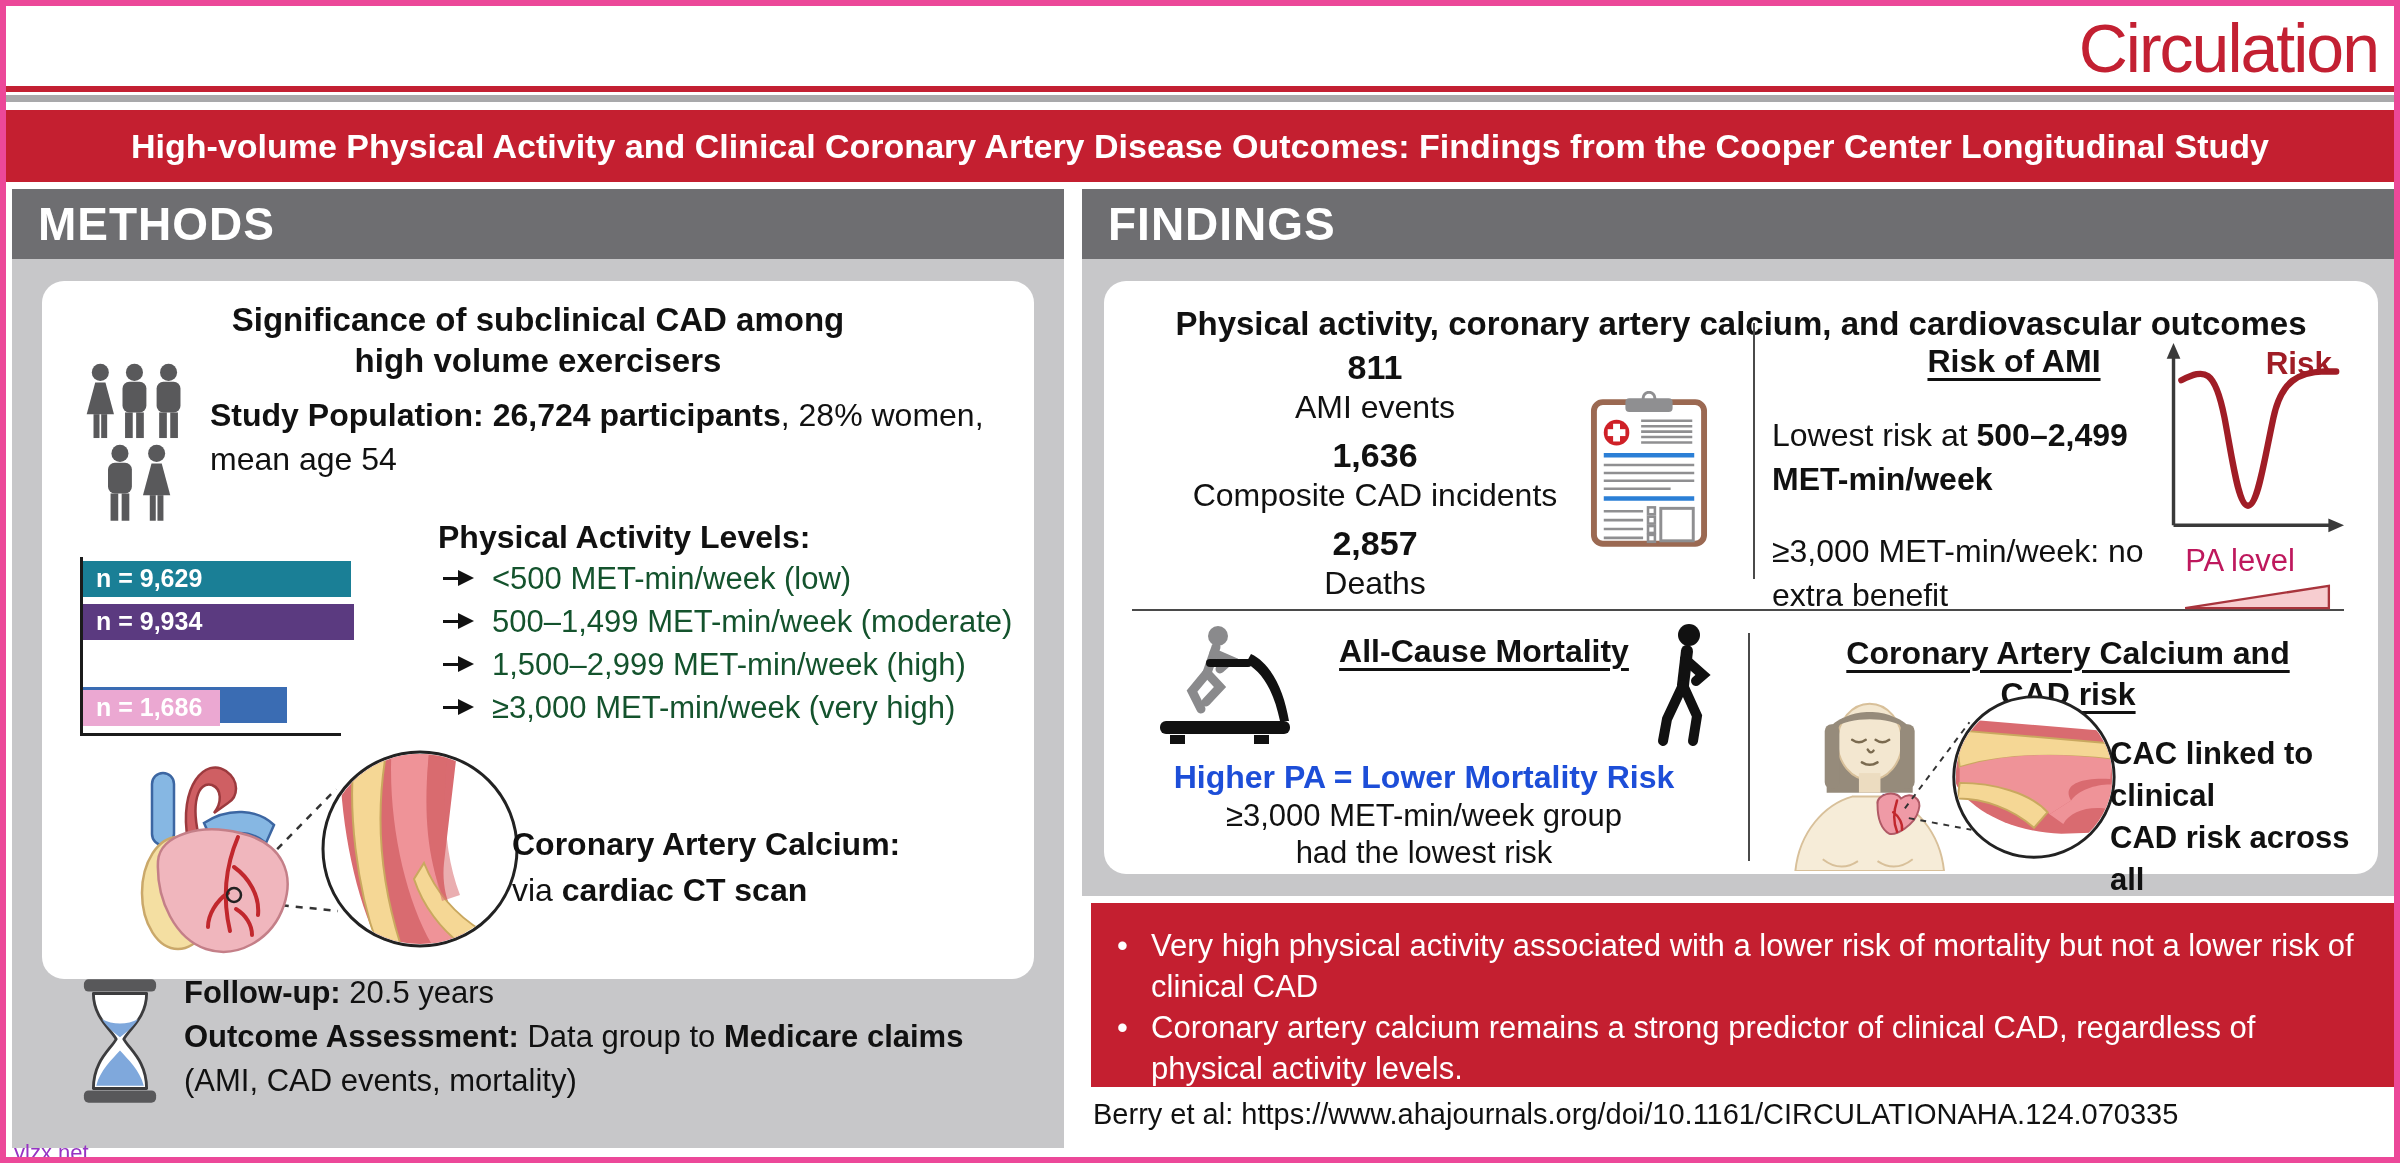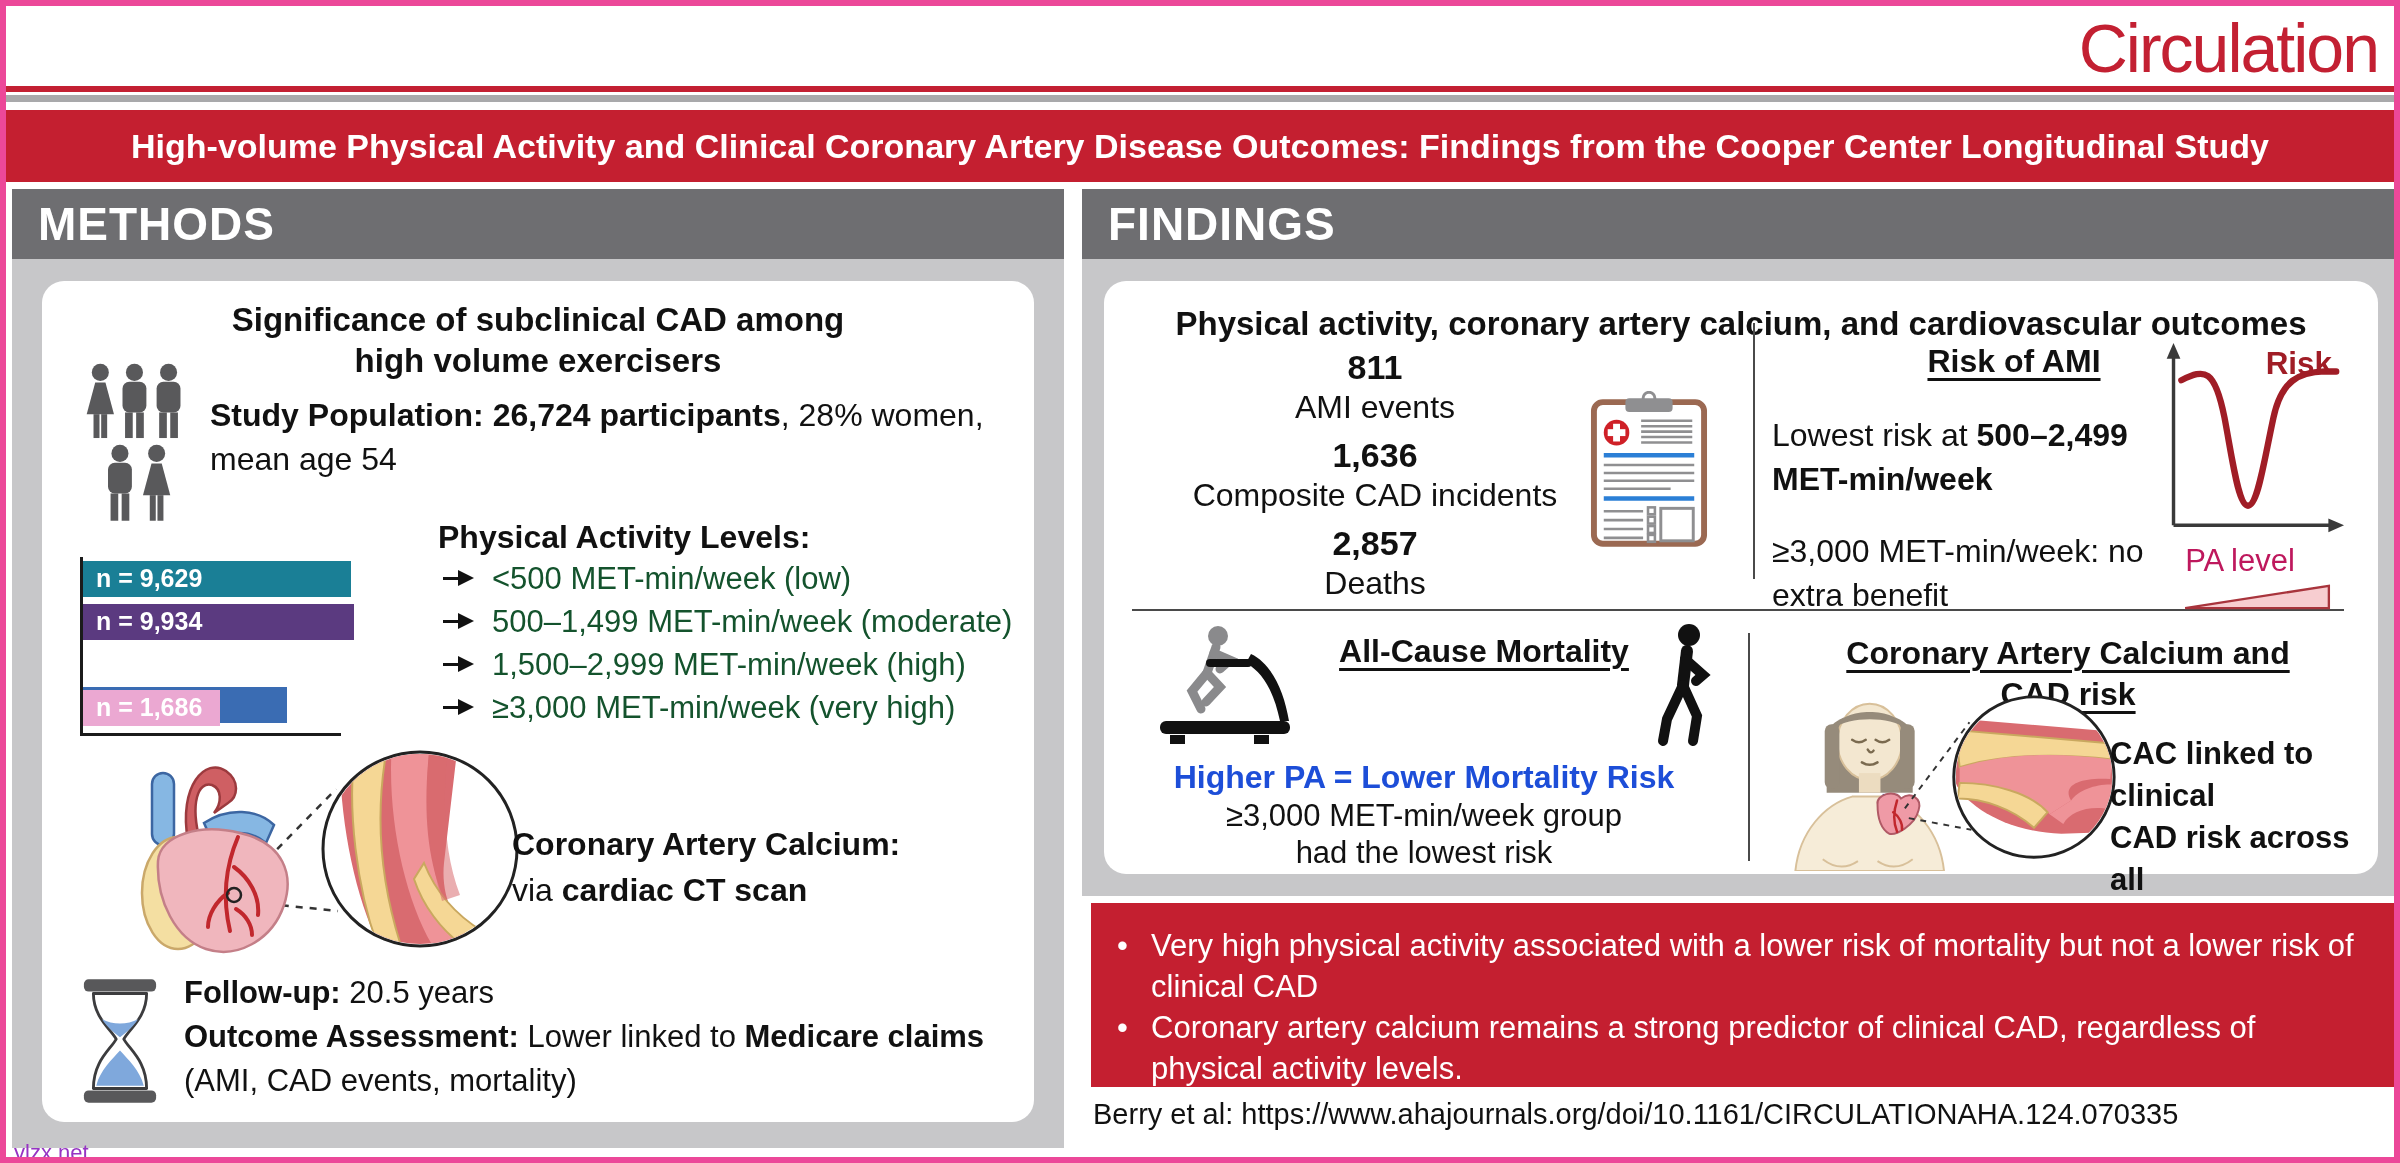--- a/index.html
+++ b/index.html
@@ -16,21 +16,21 @@
                   display:flex; align-items:center; justify-content:center; }
   .title-banner span { color:#fff; font-size:34px; font-weight:bold; }
 
   
   .panel { position:absolute; background:#c7c7c9; }
   .panel.methods  { left:6px;    top:183px; width:1052px; height:959px; }
   .panel.findings { left:1076px; top:183px; width:1318px; height:707px; }
   .panel-header { height:70px; background:#6e6e71; color:#fff; font-size:46px; font-weight:bold;
                   display:flex; align-items:center; padding-left:26px; letter-spacing:1px; }
   .card { position:absolute; background:#fff; border-radius:22px; }
-  .methods  .card { left:30px; right:30px; top:92px; height:841px; }
+  .methods  .card { left:30px; right:30px; top:92px; height:698px; }
   .findings .card { left:22px; right:22px; top:92px; height:593px; }
 
   .h-center { position:absolute; left:0; right:0; text-align:center; font-weight:bold; font-size:33px; line-height:41px; color:#111; }
   .u { text-decoration:underline; text-underline-offset:6px; text-decoration-thickness:2.5px; }
   .b { font-weight:bold; }
   .txt { color:#111; font-size:32px; line-height:44px; }
 
   
   .people-svg { position:absolute; left:32px; top:82px; width:126px; height:162px; }
   .pop-text { position:absolute; left:168px; top:112px; width:810px; }
@@ -222,21 +222,21 @@
       <svg class="hourglass-svg" viewBox="0 0 80 130">
         <rect x="2" y="0" width="76" height="13" rx="5" fill="#58585a"></rect>
         <rect x="2" y="117" width="76" height="13" rx="5" fill="#58585a"></rect>
         <path d="M12,15 C12,40 30,52 36,63 C30,74 12,86 12,115 L68,115 C68,86 50,74 44,63 C50,52 68,40 68,15 Z" fill="#fff" stroke="#3c3c3e" stroke-width="3" stroke-linejoin="round"></path>
         <path d="M21,42 C28,52 36,58 40,61 C44,58 52,52 59,42 C48,48 32,48 21,42 Z" fill="#7fa8dc"></path>
         <path d="M15,112 C19,96 32,84 40,75 C48,84 61,96 65,112 Z" fill="#7fa8dc"></path>
       </svg>
 
       <div class="follow-text">
         <div><span class="b">Follow-up:</span><span> 20.5 years</span></div>
-        <div><span class="b">Outcome Assessment:</span><span> Lower linked to </span><span class="b">Medicare claims</span></div>
+        <div><span class="b">Outcome Assessment:</span><span> Data group to </span><span class="b">Medicare claims</span></div>
         <div>(AMI, CAD events, mortality)</div>
       </div>
     </div>
   </section>
 
   <section class="panel findings">
     <div class="panel-header">FINDINGS</div>
     <div class="card">
 
       <div class="h-center" style="top:22px;">Physical activity, coronary artery calcium, and cardiovascular outcomes</div>

